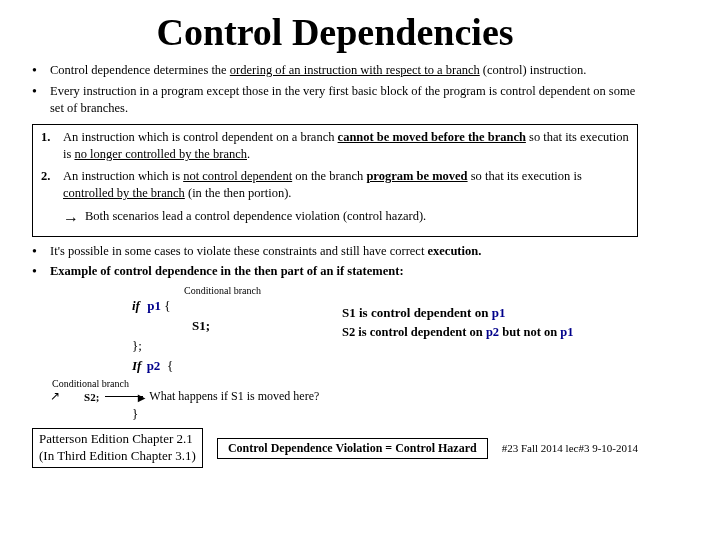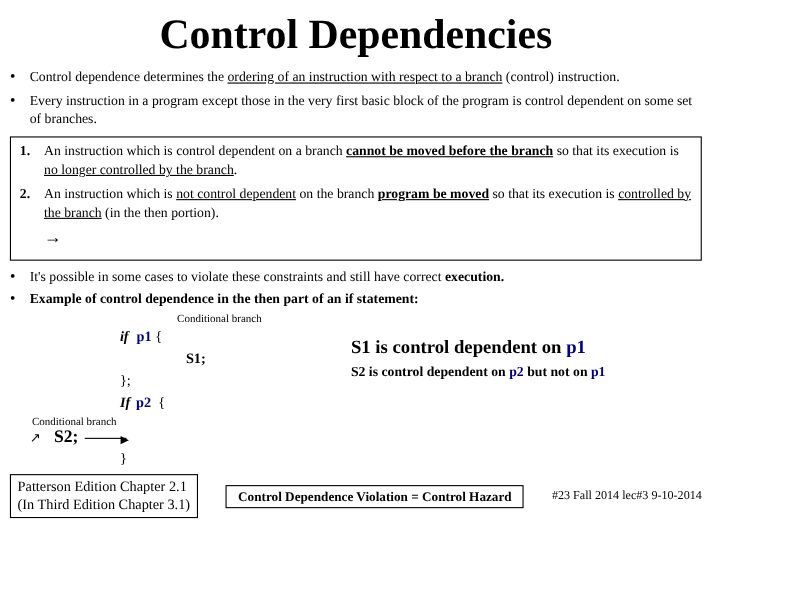--- a/index.html
+++ b/index.html
@@ -9,21 +9,21 @@
       background: #fff;
       font-family: 'Times New Roman', Times, serif;
       font-size: 13px;
       color: #000;
       overflow: hidden;
       position: relative;
     }
     .page {
       width: 656px;
       height: 540px;
-      padding: 10px 18px 8px 9px;
+      padding: 10px 18px 8px 32px;
       position: relative;
       border-radius: 14px;
     }
     h1 {
       font-size: 38px;
       font-weight: bold;
       text-align: center;
       font-family: 'Times New Roman', Times, serif;
       margin-bottom: 8px;
     }
@@ -75,21 +75,21 @@
       align-items: flex-start;
       line-height: 1.55;
     }
     .code-blue {
       color: #00008B;
       font-weight: bold;
     }
     .s1-desc {
       font-weight: bold;
       margin-left: 30px;
-      font-size: 17px;
+      font-size: 13px;
       line-height: 1.55;
     }
     .s2-desc {
       font-weight: bold;
       margin-left: 30px;
       font-size: 12.5px;
       line-height: 1.55;
     }
     .two-col {
       display: flex;
@@ -149,20 +149,21 @@
       <span class="num-text">
         An instruction which is control dependent on a branch <span class="bold underline">cannot be moved before the branch</span> so that its execution is <span class="underline">no longer controlled by the branch</span>.
       </span>
     </div>
     <div class="numbered-item">
       <span class="num-label">2.</span>
       <span class="num-text">
         An instruction which is <span class="underline">not control dependent</span> on the branch <span class="bold underline">program be moved</span> so that its execution is <span class="underline">controlled by the branch</span> (in the then portion).<br>
         <span style="display:flex;align-items:center;margin-top:3px;">
           <span style="font-size:16px;margin-right:6px;">→</span>
+          <span>Both scenarios lead a control dependence violation (control hazard).</span>
         </span>
       </span>
     </div>
   </div>
 
   <div class="lower-bullets">
     <div class="bullet-item">
       <span class="bullet-dot">•</span>
       <span class="bullet-text">
         <span>It's possible in some cases to violate these constraints and still have correct </span><span class="bold">execution.</span>
@@ -215,24 +216,25 @@
         <span class="bold">S2</span><span class="bold"> is control dependent on </span><span style="color:#00008B; font-weight:bold;">p2</span><span class="bold"> but not on </span><span style="color:#00008B; font-weight:bold;">p1</span>
       </div>
     </div>
   </div>
 
   <div style="display:flex; align-items:center; margin-left:18px; margin-top:2px;">
     <div style="display:flex; flex-direction:column; align-items:flex-start;">
       <span style="font-size:10px; margin-left:2px;">Conditional branch</span>
       <div style="display:flex; align-items:center;">
         <span style="font-size:12px; margin-right:4px;">↗</span>
-        <span style="font-weight:bold; margin-left:8px; font-size:16px;">S2;</span>
+        <span style="font-weight:bold; margin-left:20px; font-size:11px;">S2;</span>
         <span style="display:inline-block; width:38px; height:0; border-top:1.5px solid #000; margin:0 6px; vertical-align:middle; position:relative;">
           <span style="position:absolute; right:-2px; top:-5px; font-size:10px;">▶</span>
         </span>
+        <span style="font-size:12px;">What happens if  S1  is moved here?</span>
       </div>
     </div>
   </div>
 
   <div style="margin-left:100px; font-size:13px; margin-top:2px;">
     <span>}</span>
   </div>
 
   <div class="bottom-bar">
     <div class="textbook-ref">

